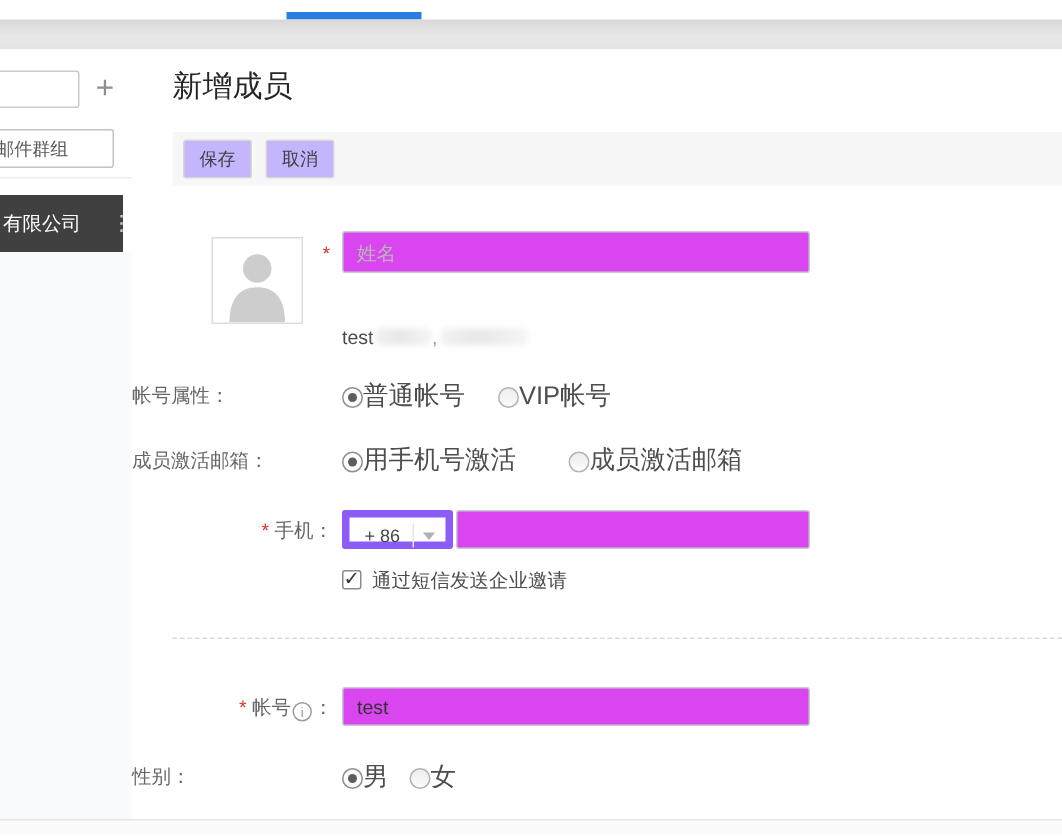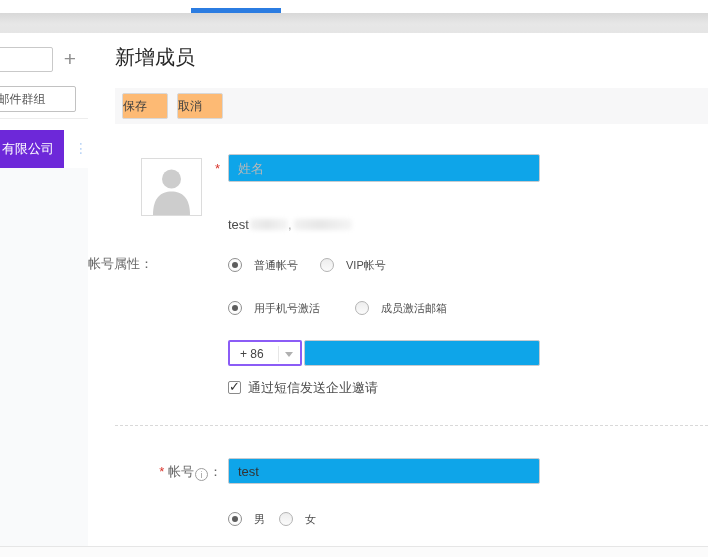--- a/index.html
+++ b/index.html
@@ -16,78 +16,78 @@
   
   .sidebar { position:absolute; left:0; top:33px; width:88px; height:513px; background:#fff; }
   .side-input { position:absolute; left:-36px; top:14px; width:89px; height:25px;
                 background:#fff; border:1px solid #c9c9c9; border-radius:2px; }
   .side-add { position:absolute; left:58px; top:13px; width:24px; height:26px;
               color:#8f8f8f; font-size:21px; font-weight:200; line-height:25px; text-align:center; cursor:pointer; }
   .side-tab { position:absolute; left:-33px; top:53px; width:109px; height:26px; background:#fff;
               border:1px solid #c2c2c2; border-radius:2px; color:#555; font-size:12px;
               line-height:24px; text-align:center; white-space:nowrap; }
   .side-divider { position:absolute; left:0; top:85px; width:88px; height:1px; background:#ededed; }
-  .org-row { position:absolute; left:0; top:97px; width:64px; height:38px; background:#6d28d9; }
+  .org-row { position:absolute; left:0; top:97px; width:82px; height:38px; background:#404040; }
   .org-name { position:absolute; left:2px; top:0; height:38px; line-height:38px;
               color:#fff; font-size:13px; white-space:nowrap; overflow:hidden; }
   .org-dots { position:absolute; left:74px; top:0; width:14px; height:38px; line-height:37px;
               text-align:center; color:#b9d4f6; font-size:14px; cursor:pointer; }
   .side-lower { position:absolute; left:0; top:135px; width:88px; height:378px; background:#f9fafb; }
 
   
   .main { position:absolute; left:88px; top:33px; width:620px; height:513px; background:#fff; }
   .page-title { position:absolute; left:27px; top:11px; font-size:20px; font-weight:500; color:#262626; }
 
   .toolbar { position:absolute; left:27px; top:55px; width:593px; height:36px; background:#f7f7f8; }
-  .btn { position:absolute; top:5px; width:46px; height:26px; background:#fdba74; border:1px solid #d8d8d8;
-         border-radius:2px; font-size:12px; color:#404040; line-height:24px; cursor:pointer; }
+  .btn { position:absolute; top:5px; width:46px; height:26px; background:#c4b5fd; border:1px solid #d8d8d8;
+         border-radius:2px; font-size:12px; color:#404040; text-align:center; line-height:24px; cursor:pointer; }
   .btn-save { left:7px; }
   .btn-cancel { left:62px; }
 
   .avatar { position:absolute; left:53px; top:125px; width:61px; height:58px; background:#fff;
             border:1px solid #dcdcdc; overflow:hidden; }
 
   .req { color:#d9342b; font-size:13px; }
   .row-label { position:absolute; left:0; width:134px; text-align:left; font-size:13px; color:#666;
                white-space:nowrap; }
 
-  .input { position:absolute; background:#0ea5e9; border:1px solid #c6cbd0; border-radius:2px;
+  .input { position:absolute; background:#d946ef; border:1px solid #c6cbd0; border-radius:2px;
            font-size:13px; color:#333; padding:0 9px; outline:none;
            font-family:"Liberation Sans","DejaVu Sans",sans-serif; }
   .input::placeholder { color:#b8b8b8; }
 
   .name-req { position:absolute; left:127px; top:128px; }
   .name-input { left:140px; top:121px; width:312px; height:28px; }
 
   .email-line { position:absolute; left:140px; top:184px; font-size:13px; color:#4a4a4a; height:16px; }
   .redact { display:inline-block; height:11px; border-radius:3px; vertical-align:-1px;
             background:linear-gradient(90deg,#f1f1f1,#e7e7e7 45%,#f5f5f5); filter:blur(2px); }
   .redact-a { width:38px; margin-left:1px; }
   .redact-b { width:58px; margin-left:2px; }
   .email-comma { color:#9a9a9a; }
 
   .radio { display:inline-block; width:14px; height:14px; border-radius:50%; position:relative;
            vertical-align:-3px; cursor:pointer; }
   .radio.on { border:1px solid #8f8f8f; background:#fdfdfd; }
   .radio.on::after { content:""; position:absolute; left:3px; top:3px; width:6px; height:6px;
                      border-radius:50%; background:#5d5d5d; }
   .radio.off { border:1px solid #b3b3b3; background:linear-gradient(180deg,#ededed,#fbfbfb); }
-  .opt-label { font-size:11px; color:#4d4d4d; margin-left:12px; cursor:pointer; }
+  .opt-label { font-size:17px; color:#4d4d4d; margin-left:0; cursor:pointer; }
   .opt-gap { display:inline-block; width:22px; }
   .opt-gap-wide { display:inline-block; width:35px; }
 
   .form-row { position:absolute; left:0; width:620px; height:18px; line-height:18px; }
   .row-attr { top:222px; }
   .row-act { top:265px; }
   .row-controls { position:absolute; left:140px; top:0; white-space:nowrap; }
 
   .phone-req-label { position:absolute; left:0; top:312px; width:134px; text-align:right;
                      font-size:13px; color:#666; }
   .country-select { position:absolute; left:140px; top:307px; width:74px; height:26px; background:#fff;
-                    border:2px solid #8b5cf6; border-radius:2px; cursor:pointer; }
+                    border:5px solid #8b5cf6; border-radius:2px; cursor:pointer; }
   .country-code { position:absolute; left:10px; top:0; line-height:24px; font-size:12px; color:#444; }
   .select-sep { position:absolute; right:21px; top:4px; width:1px; height:16px; background:#e6e6e6; }
   .chevron { position:absolute; right:7px; top:10px; width:0; height:0;
              border-left:4px solid transparent; border-right:4px solid transparent;
              border-top:5px solid #b0b0b0; }
   .phone-input { left:216px; top:307px; width:236px; height:26px; }
 
   .sms-row { position:absolute; left:140px; top:346px; height:16px; line-height:16px; white-space:nowrap; }
   .checkbox { display:inline-block; width:13px; height:13px; border:1px solid #8b8b8b; border-radius:2px;
               background:#fff; position:relative; vertical-align:-2px; cursor:pointer; }
@@ -156,45 +156,51 @@
     </div>
 
     <div class="form-row row-attr">
       <span class="row-label" style="top:0">帐号属性：</span>
       <span class="row-controls">
         <span class="radio on"></span><span class="opt-label">普通帐号</span><span class="opt-gap"></span><span class="radio off"></span><span class="opt-label">VIP帐号</span>
       </span>
     </div>
 
     <div class="form-row row-act">
+      <span class="row-label" style="top:0">成员激活邮箱：</span>
       <span class="row-controls">
         <span class="radio on"></span><span class="opt-label">用手机号激活</span><span class="opt-gap-wide"></span><span class="radio off"></span><span class="opt-label">成员激活邮箱</span>
       </span>
     </div>
 
+    <div class="phone-req-label">
+      <span class="req">*</span>
+      <span>手机：</span>
+    </div>
     <div class="country-select">
       <span class="country-code">+ 86</span>
       <span class="select-sep"></span>
       <span class="chevron"></span>
     </div>
     <input class="input phone-input" type="text" value="" style="">
 
     <div class="sms-row">
       <span class="checkbox checked"></span><span class="sms-label">通过短信发送企业邀请</span>
     </div>
 
     <div class="dashed-divider"></div>
 
     <div class="acct-label">
       <span class="req">*</span>
       <span>帐号</span><span class="info-icon">i</span><span>：</span>
     </div>
     <input class="input acct-input" type="text" value="test" style="">
 
     <div class="form-row row-gender">
+      <span class="row-label" style="top:0">性别：</span>
       <span class="row-controls">
         <span class="radio on"></span><span class="opt-label">男</span><span class="opt-gap" style="width:14px"></span><span class="radio off"></span><span class="opt-label">女</span>
       </span>
     </div>
 
   </div>
 
   <div class="bottom-strip"></div>
 </div>
 

